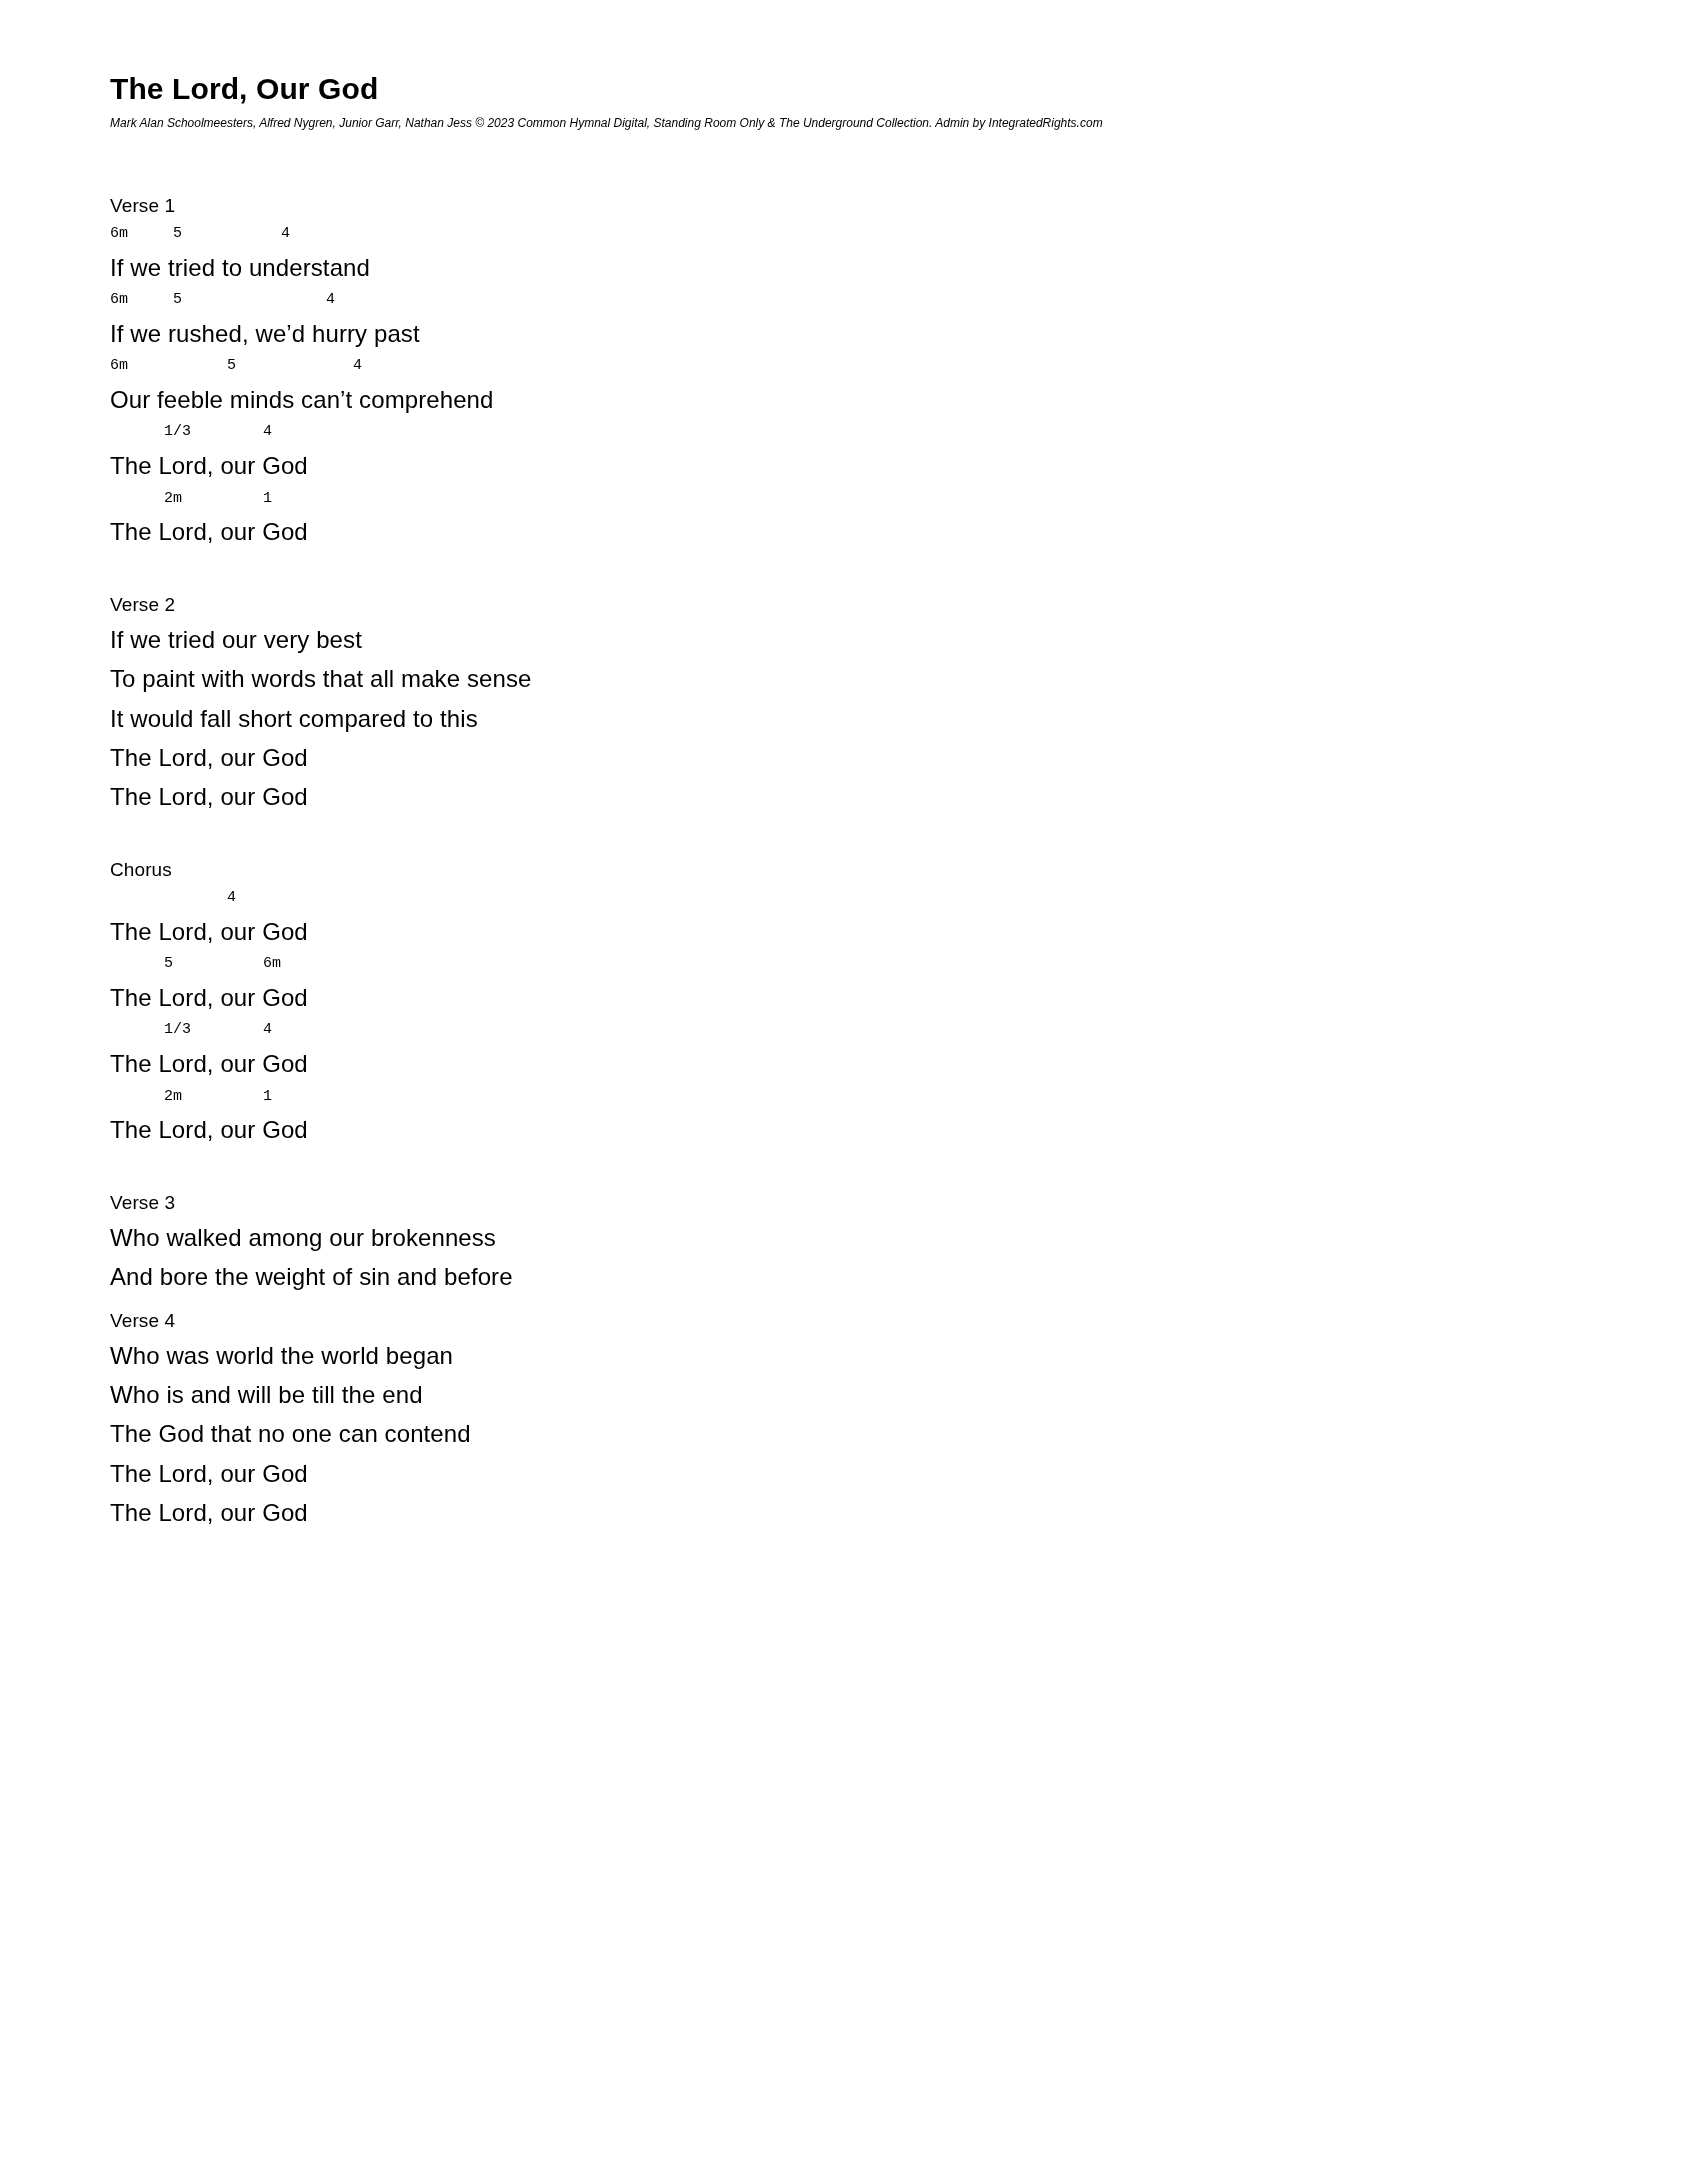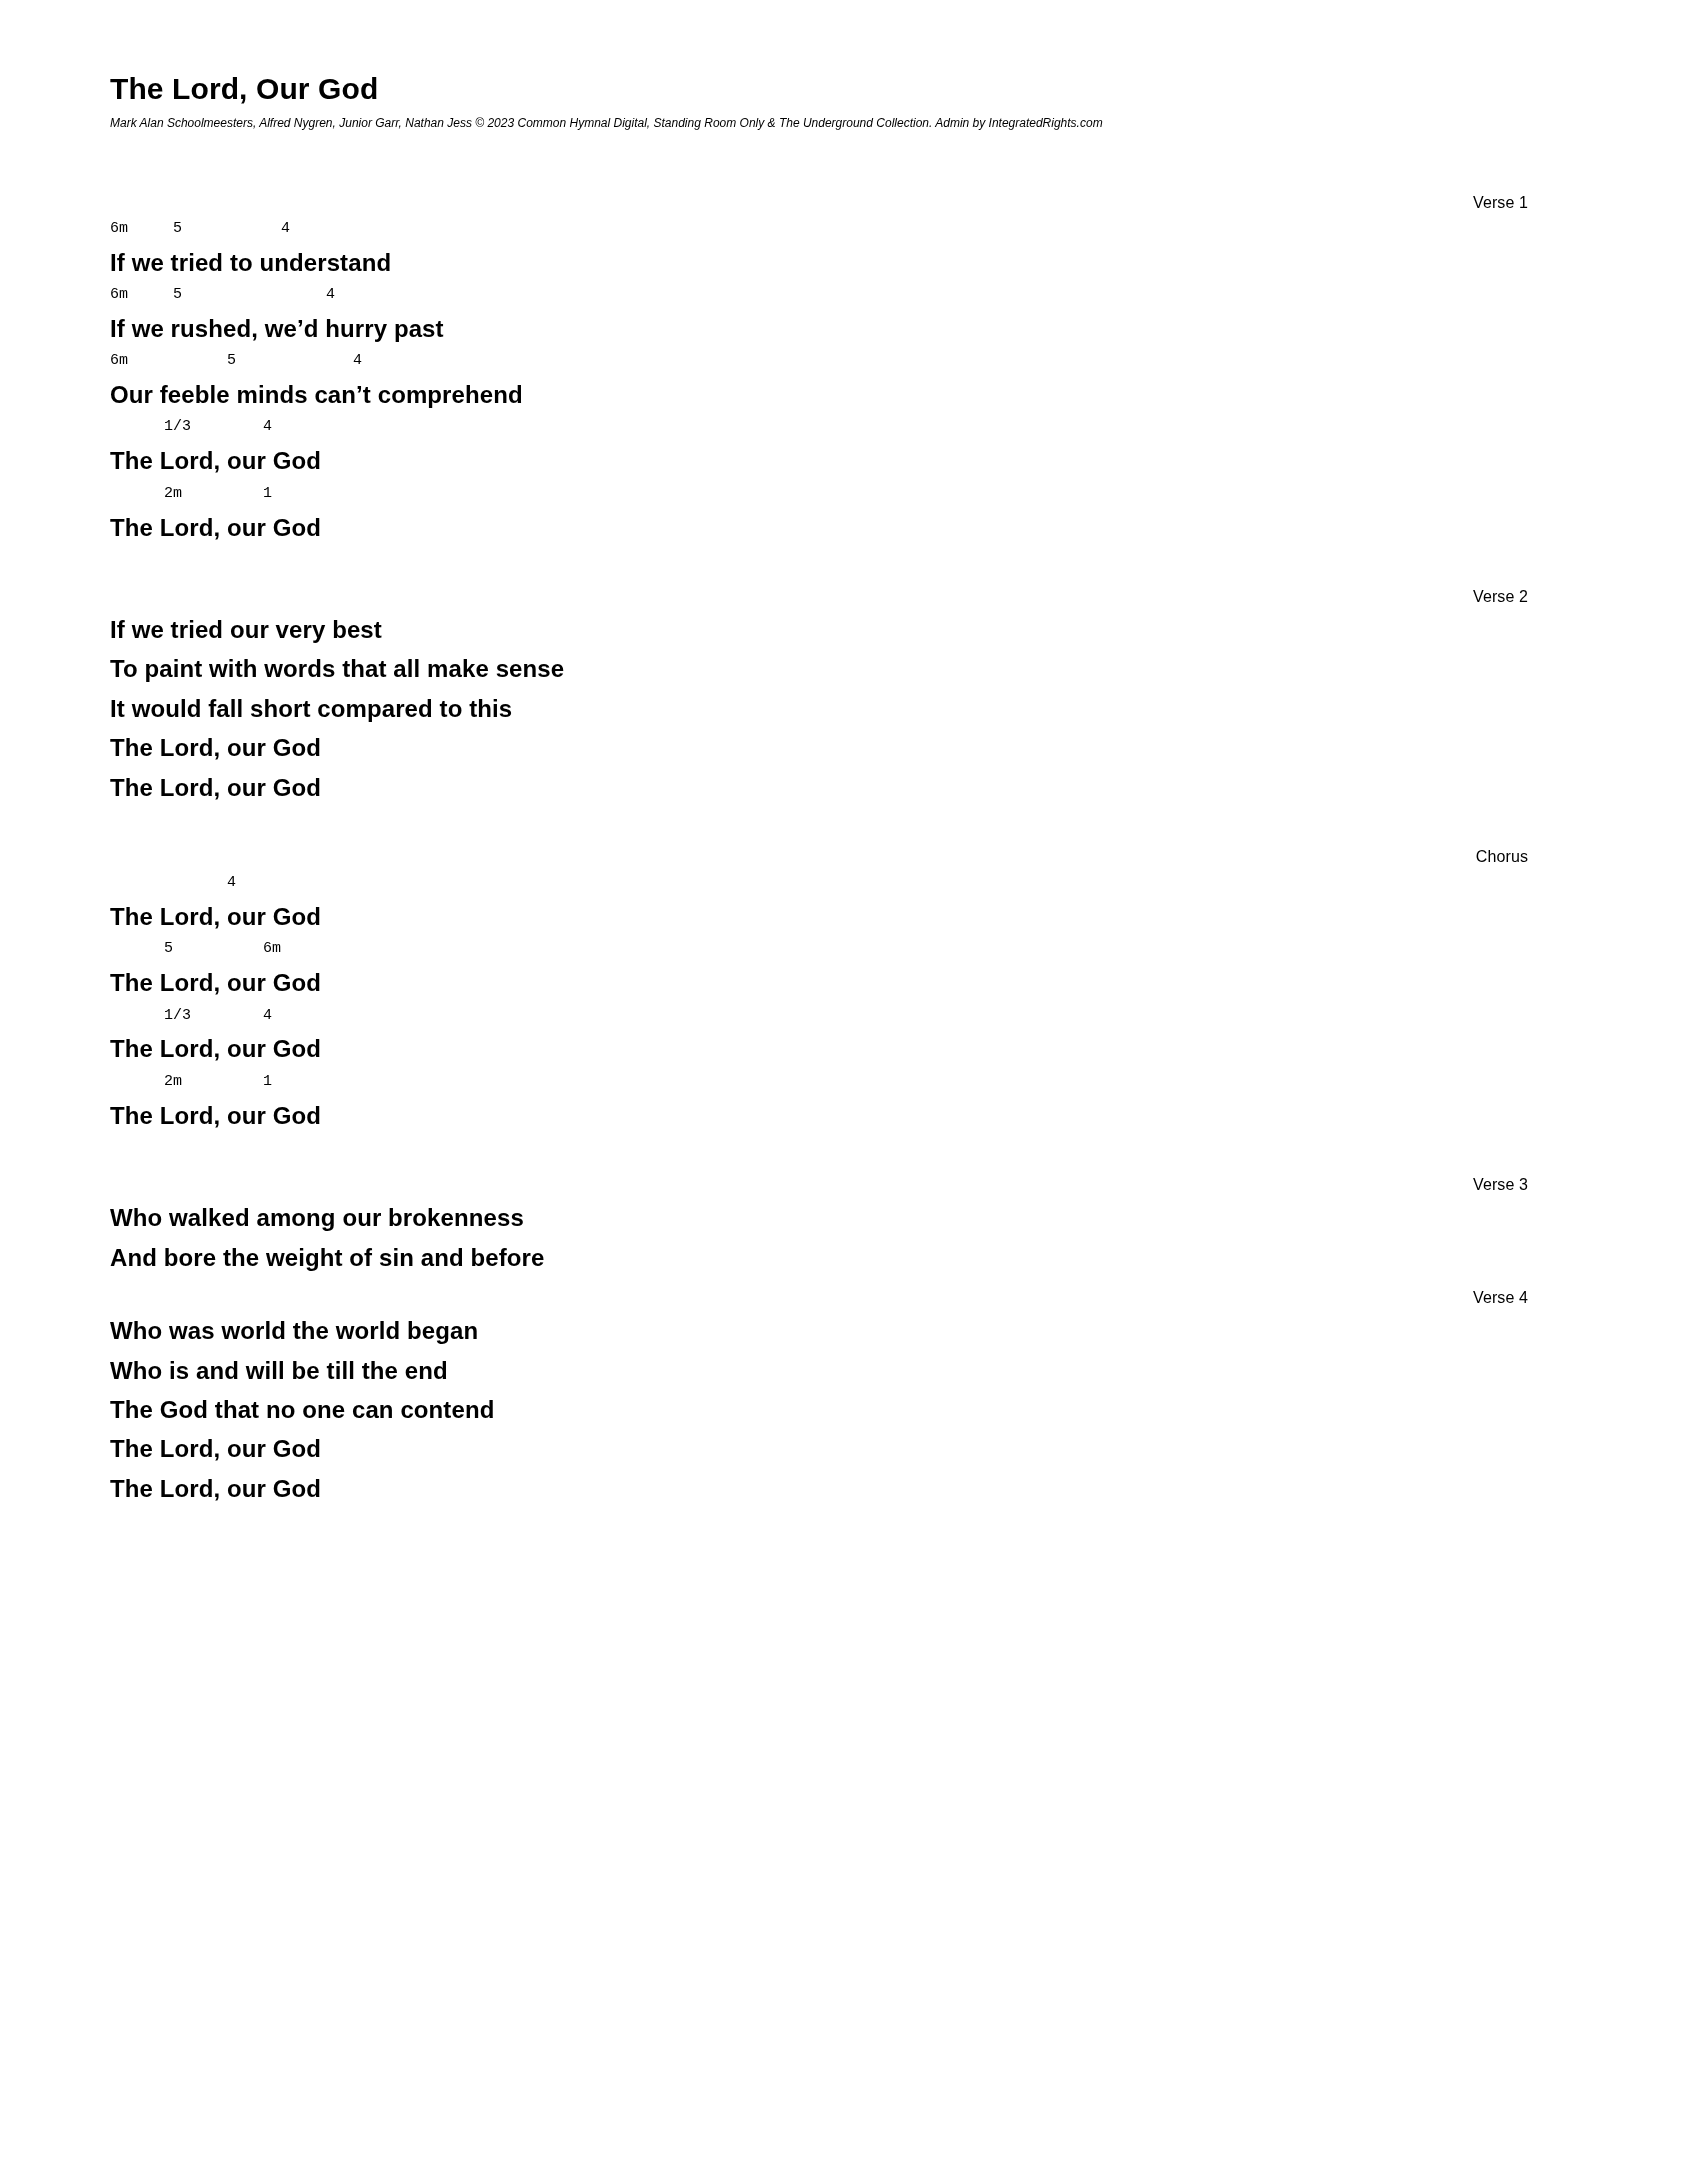--- a/index.html
+++ b/index.html
@@ -37,30 +37,29 @@
   }
   .body-block {
     margin-top: 57px;
   }
   .section {
     margin: 0 0 37px 0;
   }
   .section:last-child { margin-bottom: 0; }
   .section.tight { margin-bottom: 8px; }
   .section-label {
-    font-size: 16px;
+    font-size: 19px;
     font-weight: 400;
     line-height: 1.64;
     margin: 0;
     letter-spacing: 0.1px;
-    text-align: right;
   }
   .lyric-line {
     font-size: 24px;
-    font-weight: 700;
+    font-weight: 400;
     line-height: 1.64;
     margin: 0;
     white-space: pre;
     letter-spacing: 0.1px;
   }
   .chord-line {
     font-family: "Liberation Mono", "DejaVu Sans Mono", monospace;
     font-size: 15px;
     font-weight: 400;
     line-height: 1.79;

